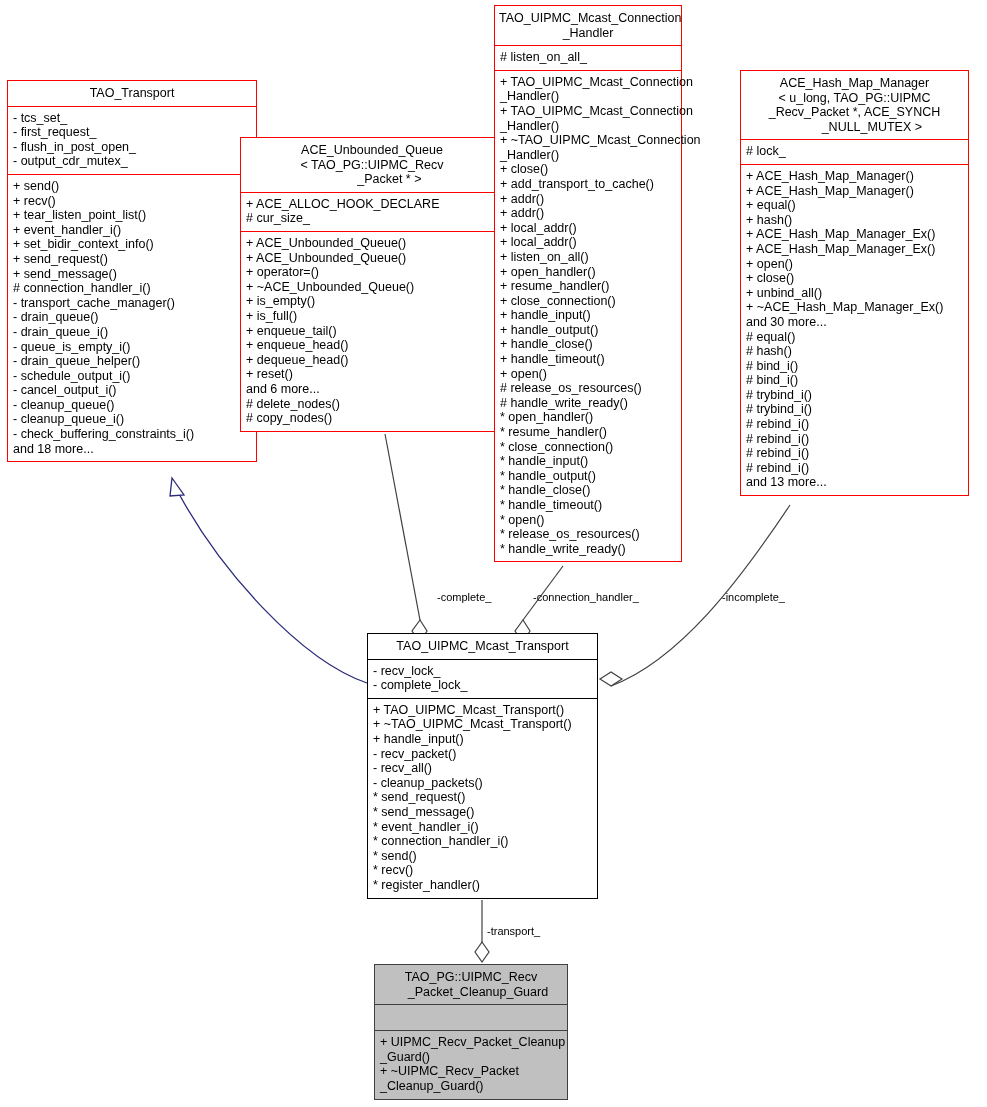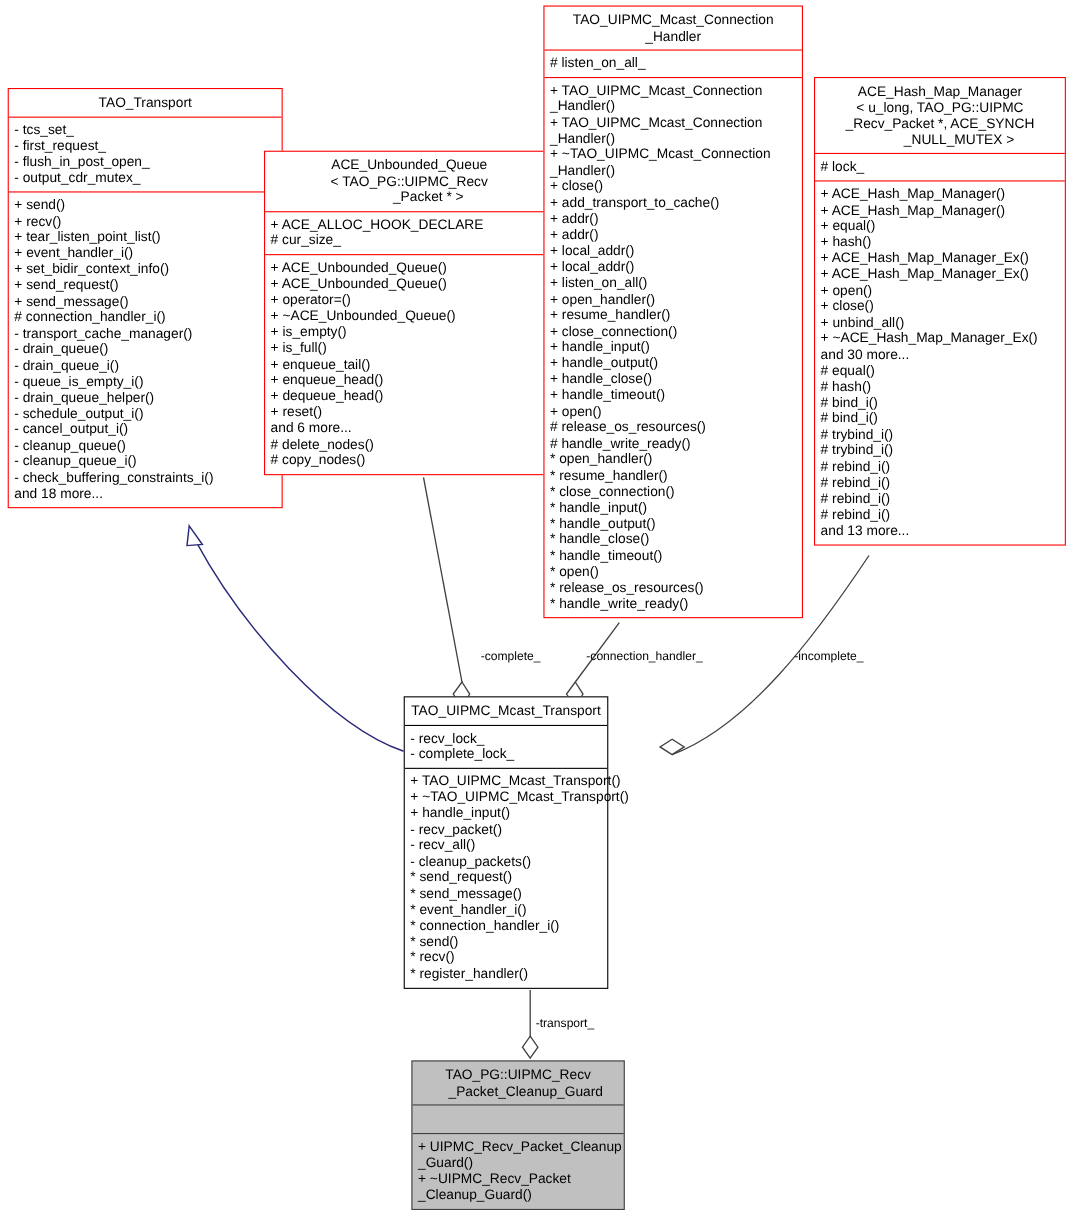--- a/index.html
+++ b/index.html
@@ -153,21 +153,21 @@
         <div class="row">+ enqueue_tail()</div>
         <div class="row">+ enqueue_head()</div>
         <div class="row">+ dequeue_head()</div>
         <div class="row">+ reset()</div>
         <div class="row">and 6 more...</div>
         <div class="row"># delete_nodes()</div>
         <div class="row"># copy_nodes()</div>
       </div>
   </div>
 
-  <div class="node red" style="left:494px; top:5px; width:236px;">
+  <div class="node red" style="left:494px; top:5px; width:188px;">
     <div class="title">TAO_UIPMC_Mcast_Connection
 _Handler</div>
     <div class="attrs sep">
         <div class="row"># listen_on_all_</div>
       </div>
     <div class="ops sep">
         <div class="row">+ TAO_UIPMC_Mcast_Connection</div>
         <div class="row">_Handler()</div>
         <div class="row">+ TAO_UIPMC_Mcast_Connection</div>
         <div class="row">_Handler()</div>
@@ -230,21 +230,21 @@
         <div class="row"># trybind_i()</div>
         <div class="row"># trybind_i()</div>
         <div class="row"># rebind_i()</div>
         <div class="row"># rebind_i()</div>
         <div class="row"># rebind_i()</div>
         <div class="row"># rebind_i()</div>
         <div class="row">and 13 more...</div>
       </div>
   </div>
 
-  <div class="node" style="left:367px; top:633px; width:186px; border:1.3px solid #000000;">
+  <div class="node" style="left:367px; top:633px; width:231px; border:1.3px solid #000000;">
     <div class="title">TAO_UIPMC_Mcast_Transport</div>
     <div class="attrs" style="border-top:1.3px solid #000000;">
         <div class="row">- recv_lock_</div>
         <div class="row">- complete_lock_</div>
       </div>
     <div class="ops" style="border-top:1.3px solid #000000;">
         <div class="row">+ TAO_UIPMC_Mcast_Transport()</div>
         <div class="row">+ ~TAO_UIPMC_Mcast_Transport()</div>
         <div class="row">+ handle_input()</div>
         <div class="row">- recv_packet()</div>

